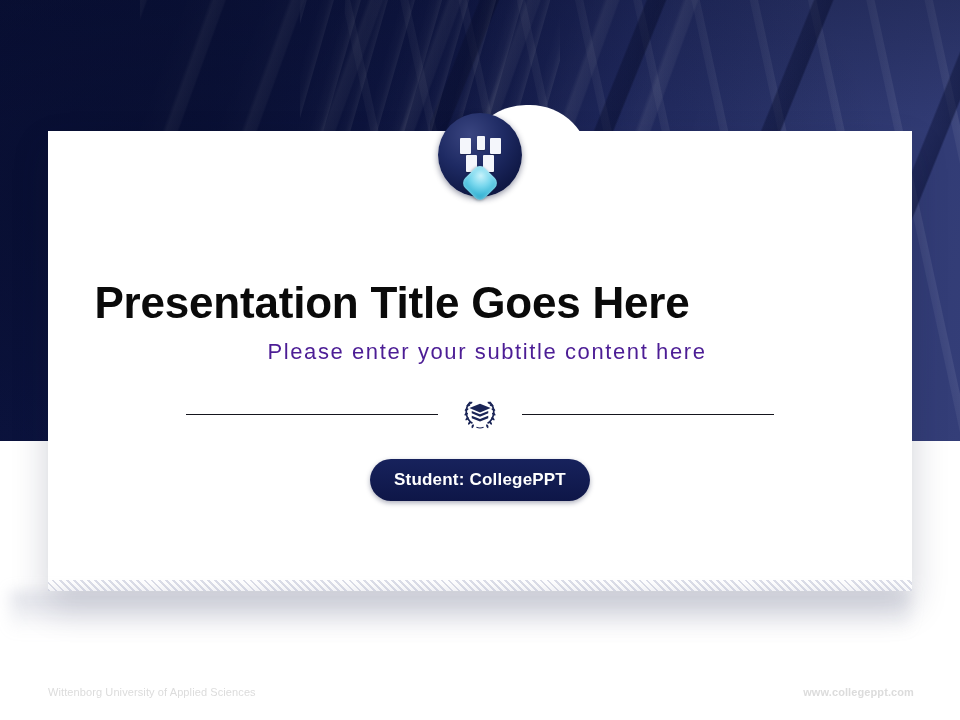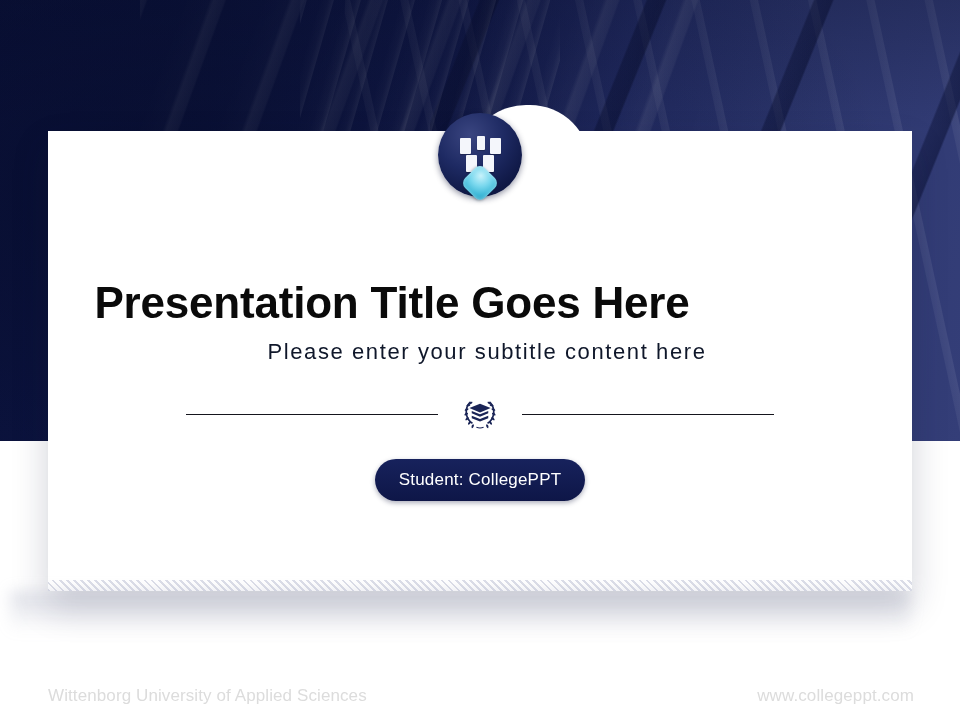--- a/index.html
+++ b/index.html
@@ -169,21 +169,21 @@
     font-size:44px; font-weight:bold;
     color:#0a0a0a;
     letter-spacing:-0.2px;
     line-height:54px;
     z-index:5;
   }
   .subtitle {
     position:absolute; left:0; top:339px; width:960px;
     text-align:center;
     font-size:22px; font-weight:normal;
-    color:#0f172a;
+    color:#4c1d95;
     letter-spacing:1.6px;
     z-index:5;
     padding-left:14px;
   }
 
   
   .divider {
     position:absolute; left:0; top:392px; width:960px;
     display:flex; align-items:center; justify-content:center;
     gap:20px;
@@ -198,35 +198,35 @@
     display:flex; align-items:center; justify-content:center;
     gap:13px;
     z-index:5;
   }
   .badge {
     height:42px;
     padding:0 24px;
     border-radius:21px;
     background:linear-gradient(to bottom, #17225c, #0e1647);
     color:#ffffff;
-    font-size:17px; font-weight:normal;
+    font-size:17px; font-weight:bold;
     letter-spacing:.2px;
     display:flex; align-items:center; justify-content:center;
     box-shadow:0 2px 5px rgba(16,22,60,0.35);
     white-space:nowrap;
   }
 
   
   .footer-left, .footer-right {
     position:absolute; top:686px;
-    font-size:17px; color:#dcdcdc; letter-spacing:.1px;
+    font-size:11px; color:#dcdcdc; letter-spacing:.1px;
     z-index:5;
   }
   .footer-left  { left:48px; }
-  .footer-right { right:46px; }
+  .footer-right { right:46px;font-weight:bold; }
 </style>
 </head>
 <body>
 
 <div class="slide">
 
   <div class="hero">
     <div class="hero-wash"></div>
     <div class="hero-beams"></div>
     <div class="hero-beams2"></div>

